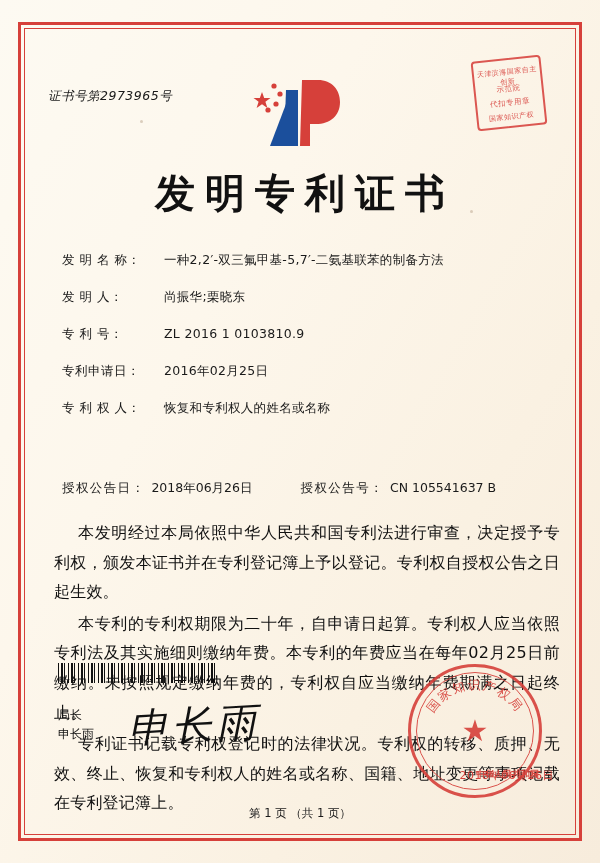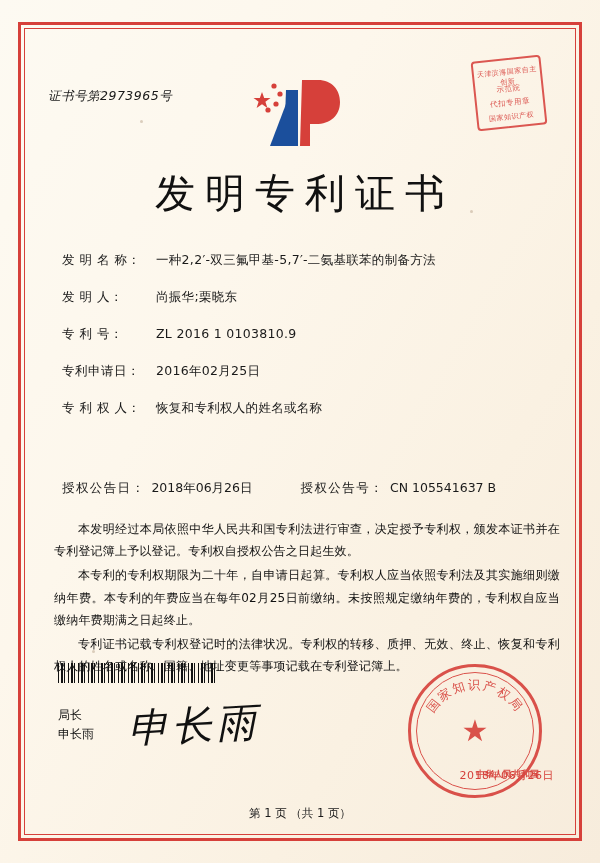--- a/index.html
+++ b/index.html
@@ -85,39 +85,40 @@
     width: 120px;
     height: 78px;
   }
   .title {
     position: absolute;
     left: 0;
     right: 0;
     top: 166px;
     text-align: center;
     font-size: 40px;
-    font-weight: normal;
+    font-weight: bold;
     letter-spacing: 10px;
     color: #111;
     font-family: "DejaVu Sans", sans-serif;
     text-indent: 10px;
   }
   .fields {
     position: absolute;
     left: 62px;
     right: 56px;
     top: 252px;
   }
   .field-row {
     display: flex;
     align-items: baseline;
     margin-bottom: 20px;
     font-size: 12.5px;
     color: #1a1a1a;
     font-family: "DejaVu Sans", sans-serif;
+    gap: 8px;
   }
   .field-label {
     width: 94px;
     flex: 0 0 94px;
     letter-spacing: 0.5px;
     white-space: nowrap;
   }
   .field-value {
     flex: 1;
     letter-spacing: 0.3px;
@@ -135,21 +136,21 @@
   .pub-date-label { letter-spacing: 1.4px; text-align: right; }
   .pub-date-value { margin-left: 6px; }
   .pub-no-label { margin-left: 48px; letter-spacing: 1.4px; }
   .pub-no-value { margin-left: 6px; }
 
   .body-text {
     position: absolute;
     left: 54px;
     right: 40px;
     top: 518px;
-    font-size: 12px;
+    font-size: 16px;
     line-height: 1.85;
     color: #111;
     text-align: justify;
     font-family: "DejaVu Sans", sans-serif;
     letter-spacing: 0.2px;
   }
   .body-text p {
     margin: 0 0 2px 0;
     text-indent: 24px;
   }

